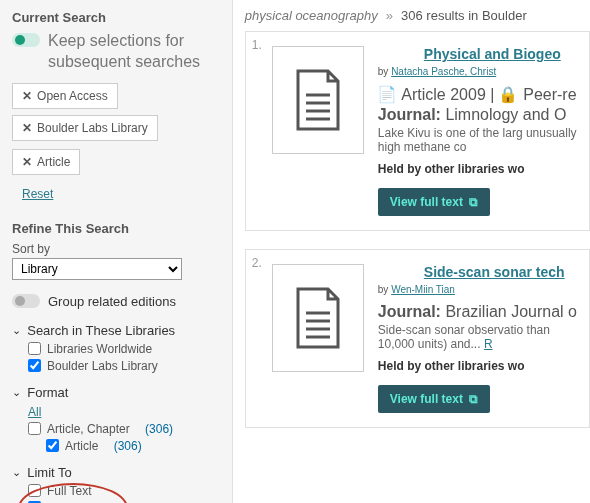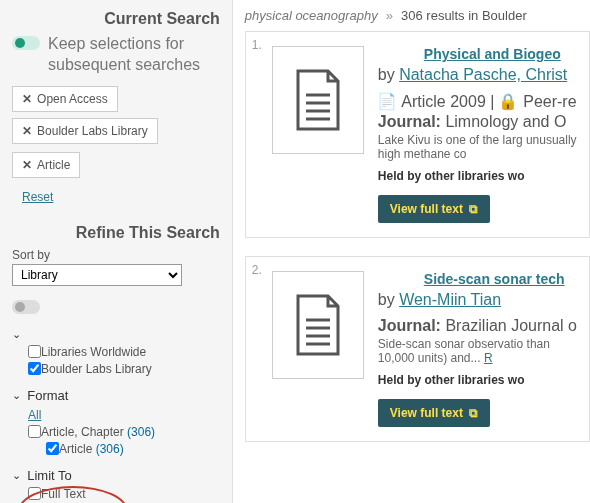--- a/index.html
+++ b/index.html
@@ -1,58 +1,58 @@
 <!DOCTYPE html>
 <html><head>
 <meta charset="utf-8">
 <style>
 * { box-sizing: border-box; margin: 0; padding: 0; }
 body { font-family: Arial, Helvetica, sans-serif; font-size: 13px; color: #333; background: #fff; width: 590px; height: 503px; overflow: hidden; display: flex; }
 .sidebar { width: 278px; background: #f5f5f5; padding: 10px 12px; border-right: 1px solid #e0e0e0; }
 .main { flex: 1; padding: 8px 0 0 12px; background: #fff; }
-.sect-title { font-weight: bold; color: #555; margin-bottom: 6px; font-size: 16px; text-align: right; }
+.sect-title { font-weight: bold; color: #555; margin-bottom: 6px; font-size: 13px; }
 .toggle-row { display: flex; align-items: flex-start; gap: 8px; margin-bottom: 10px; }
 .toggle { width: 28px; height: 14px; background: #d0ece5; border-radius: 10px; position: relative; flex-shrink: 0; margin-top: 2px; }
 .toggle::after { content: ""; position: absolute; left: 3px; top: 2px; width: 10px; height: 10px; background: #1a9b7a; border-radius: 50%; }
 .keep-text { color: #777; font-size: 16px; line-height: 1.3; }
 .pill-row { display: flex; flex-wrap: wrap; gap: 6px; margin-bottom: 8px; }
 .pill { background: #fff; border: 1px solid #ccc; padding: 5px 9px; font-size: 12px; color: #555; display: inline-flex; align-items: center; gap: 5px; cursor: pointer; }
 .pill .x { font-weight: bold; }
 .reset { color: #2a7b8c; text-decoration: underline; font-size: 12px; margin-left: 10px; cursor: pointer; display: inline-block; margin-top: 4px; }
 .refine { margin-top: 20px; }
 .sortby-label { font-size: 12px; color: #555; margin-bottom: 2px; display: block; }
 .sortby { width: 170px; border: 1px solid #999; padding: 2px 4px; font-size: 12px; margin-bottom: 14px; background: #fff; }
 .group-row { display: flex; align-items: center; gap: 8px; margin-bottom: 14px; }
 .toggle-off { width: 28px; height: 14px; background: #ddd; border-radius: 10px; position: relative; }
 .toggle-off::after { content: ""; position: absolute; left: 3px; top: 2px; width: 10px; height: 10px; background: #aaa; border-radius: 50%; }
 .facet { margin-bottom: 12px; }
 .facet-head { font-size: 13px; color: #333; display: flex; align-items: center; gap: 6px; cursor: pointer; margin-bottom: 4px; }
 .chev { font-size: 11px; }
 .facet-body { padding-left: 16px; }
-.facet-item { display: flex; align-items: center; font-size: 12px; color: #555; margin-bottom: 3px; }
+.facet-item { display: flex; align-items: center; gap: 6px; font-size: 12px; color: #555; margin-bottom: 3px; }
 .facet-item.indent { padding-left: 18px; }
 .facet-item .count { color: #0369a1; }
 .all-link { color: #2a7b8c; text-decoration: underline; font-size: 12px; margin-bottom: 3px; display: inline-block; cursor: pointer; }
 .circle { position: absolute; border: 2px solid #c0392b; border-radius: 50%; width: 110px; height: 50px; pointer-events: none; }
 .limit-wrap { position: relative; }
 .breadcrumb { color: #777; font-style: italic; font-size: 13px; margin-bottom: 8px; }
 .breadcrumb .arr { color: #999; margin: 0 8px; font-style: normal; }
 .breadcrumb .res { font-style: normal; color: #555; }
 .result { border: 1px solid #e0e0e0; padding: 14px 12px; margin-bottom: 18px; display: flex; gap: 14px; position: relative; }
 .numbox { position: absolute; left: 6px; top: 6px; font-size: 12px; color: #999; }
 .thumb { width: 92px; height: 108px; border: 1px solid #ccc; display: flex; align-items: center; justify-content: center; flex-shrink: 0; margin-left: 14px; }
 .meta { flex: 1; overflow: hidden; white-space: nowrap; }
 .rtitle { color: #2a7b8c; font-weight: bold; text-decoration: underline; font-size: 14px; display: block; margin-bottom: 4px; cursor: pointer; padding-left: 46px; }
-.byline { font-size: 16px; color: #555; margin-bottom: 8px; }
+.byline { font-size: 10px; color: #555; margin-bottom: 8px; }
 .byline a { color: #2a7b8c; text-decoration: underline; cursor: pointer; }
 .metarow { font-size: 16px; color: #555; margin-bottom: 2px; }
 .metarow .jl { font-weight: bold; }
 .desc { font-size: 12px; color: #666; margin-bottom: 8px; white-space: normal; }
 .held { font-size: 12px; font-weight: bold; color: #333; margin-bottom: 12px; }
-.viewbtn { background: #2b5763; color: #fde047; border: none; padding: 7px 12px; font-size: 12px; font-weight: bold; cursor: pointer; display: inline-flex; align-items: center; gap: 6px; border-radius: 2px; }
+.viewbtn { background: #2b5763; color: #5eead4; border: none; padding: 7px 12px; font-size: 12px; font-weight: bold; cursor: pointer; display: inline-flex; align-items: center; gap: 6px; border-radius: 2px; }
 .doc-icon { width: 50px; height: 62px; }
 .more { color: #2a7b8c; text-decoration: underline; cursor: pointer; }
 </style>
 </head>
 <body>
 
 <div class="sidebar">
   <div class="sect-title">Current Search</div>
   <div class="toggle-row">
     <div class="toggle"></div>
@@ -78,25 +78,27 @@
 
   <div class="refine">
     <div class="sect-title">Refine This Search</div>
     <label class="sortby-label">Sort by</label>
     <select class="sortby">
       <option>Library</option>
     </select>
 
     <div class="group-row">
       <div class="toggle-off"></div>
+      <span>Group related editions</span>
     </div>
 
     <div class="facet">
       <div class="facet-head">
           <span class="chev">⌄</span>
+          <span>Search in These Libraries</span>
         </div>
       <div class="facet-body">
         <div class="facet-item">
             <input type="checkbox" style="">
             <span>Libraries Worldwide</span>
           </div>
         <div class="facet-item">
             <input type="checkbox" checked="" style="">
             <span>Boulder Labs Library</span>
           </div>

